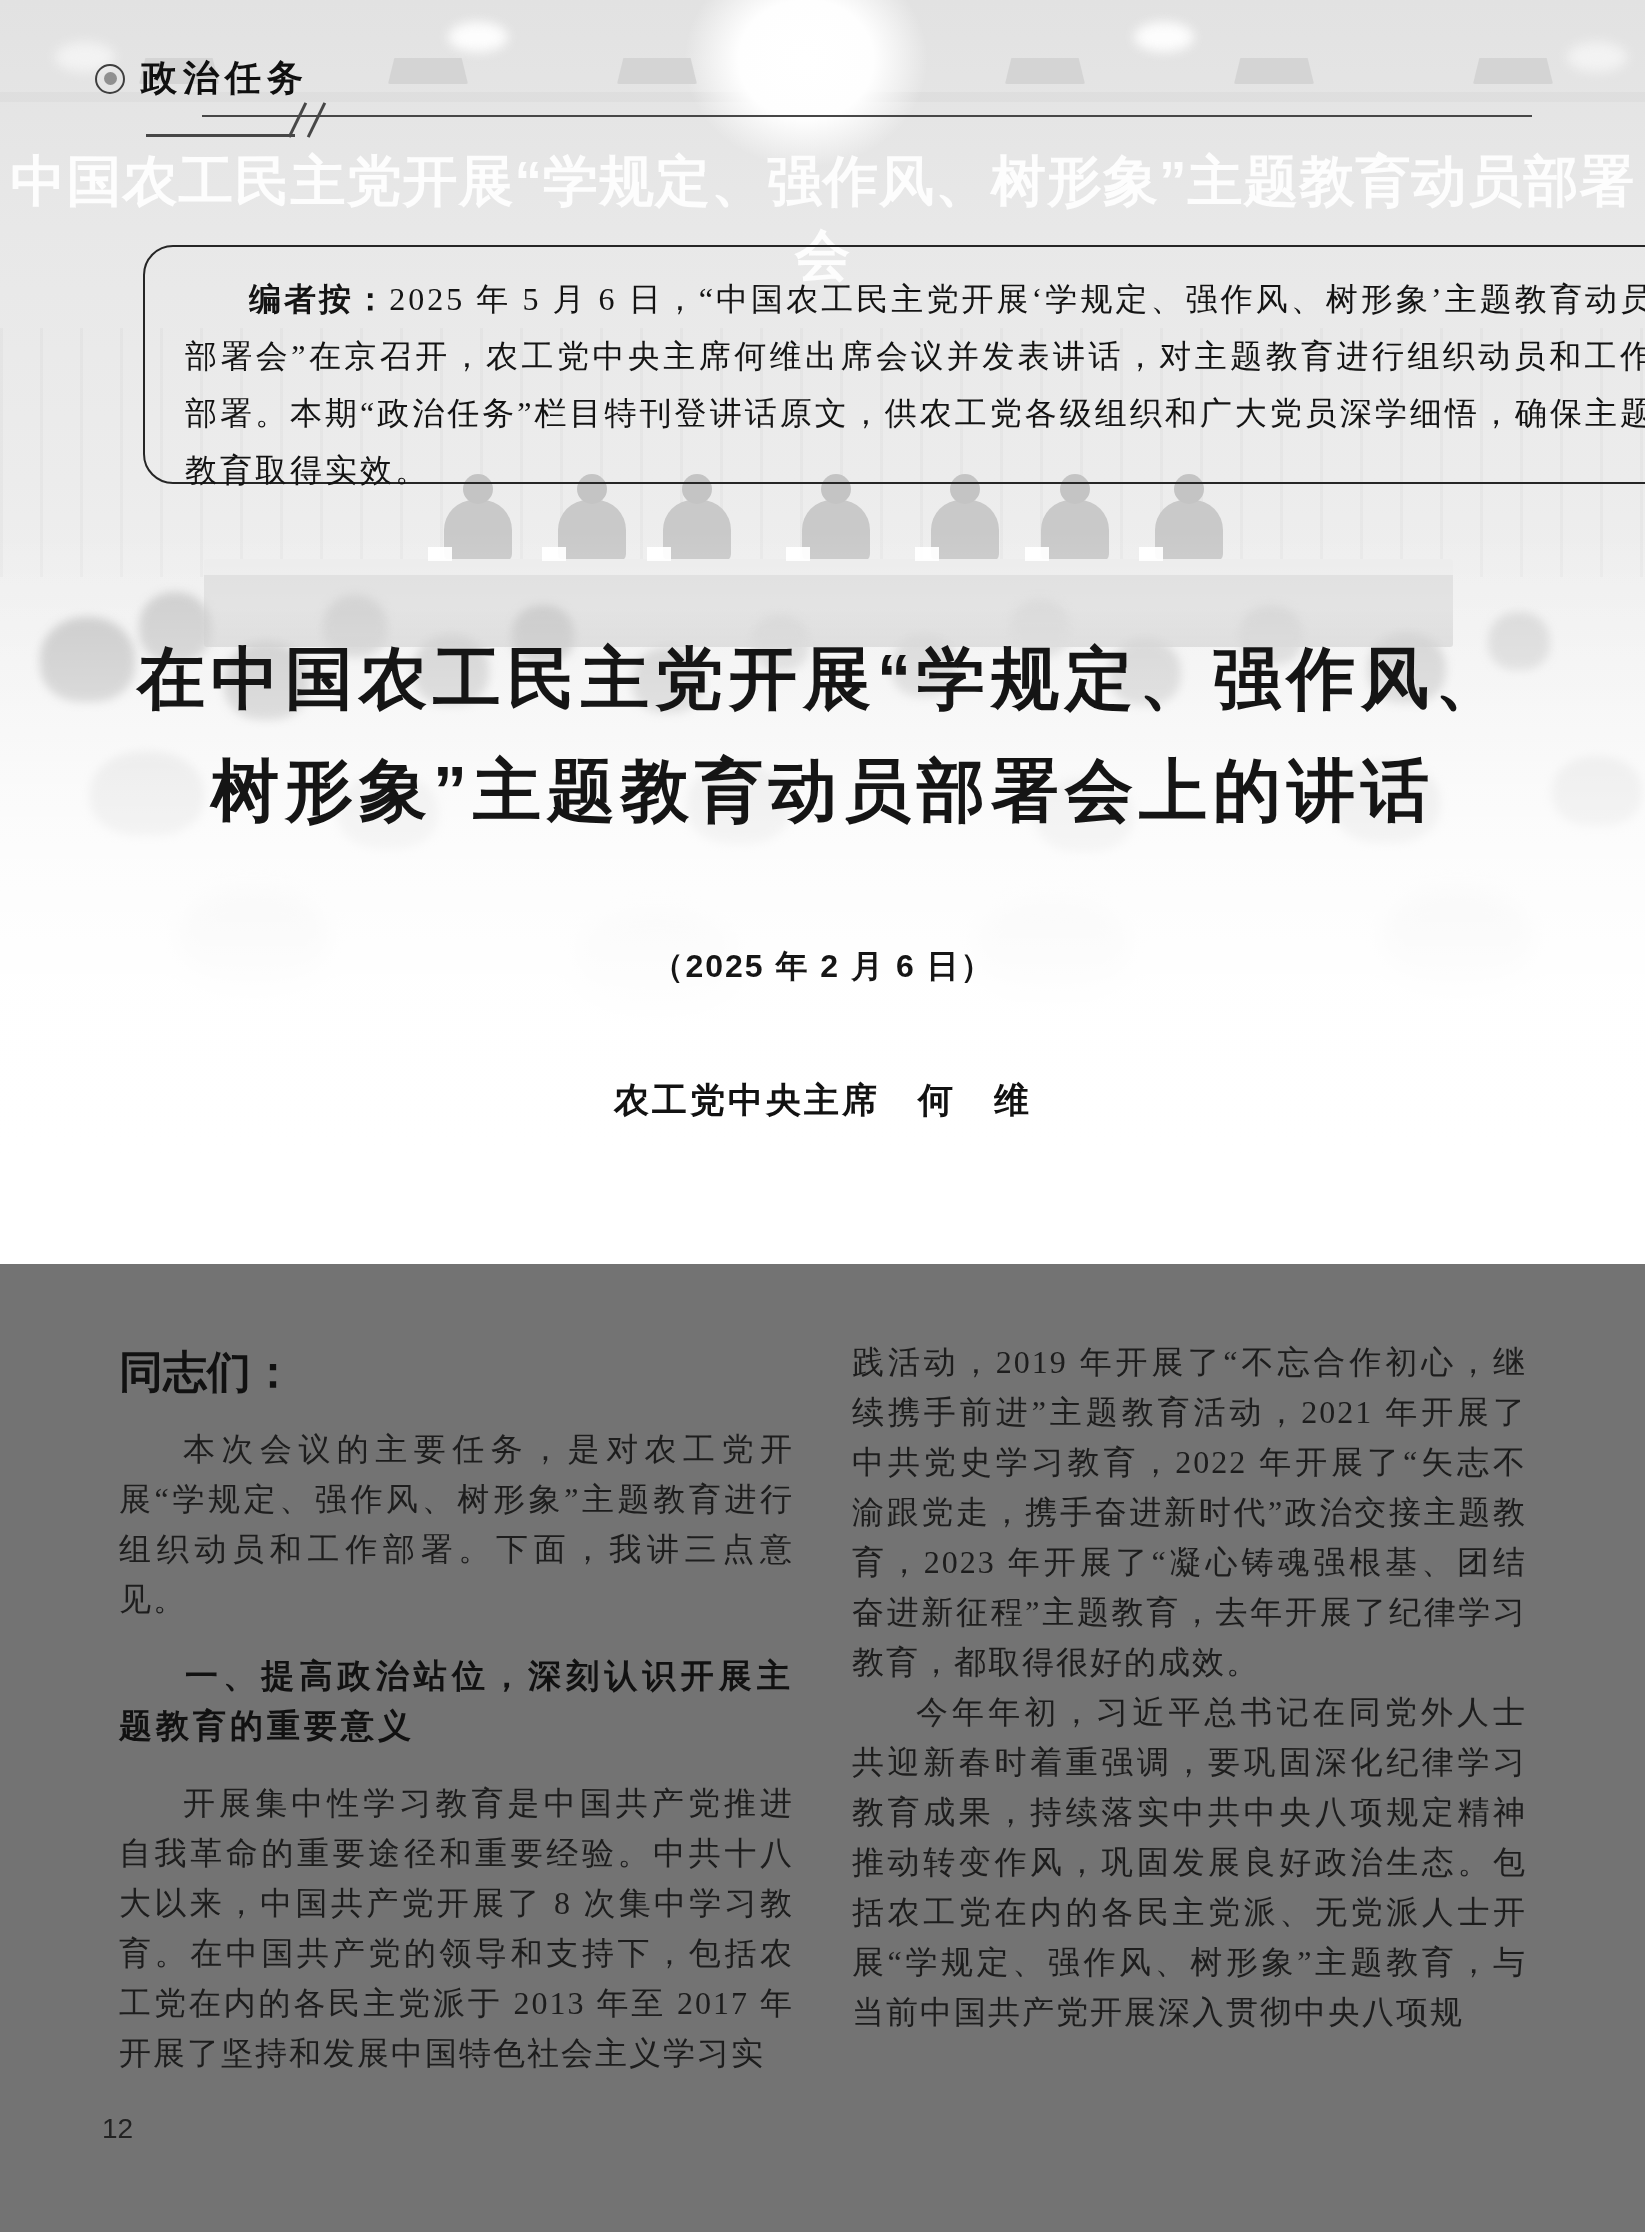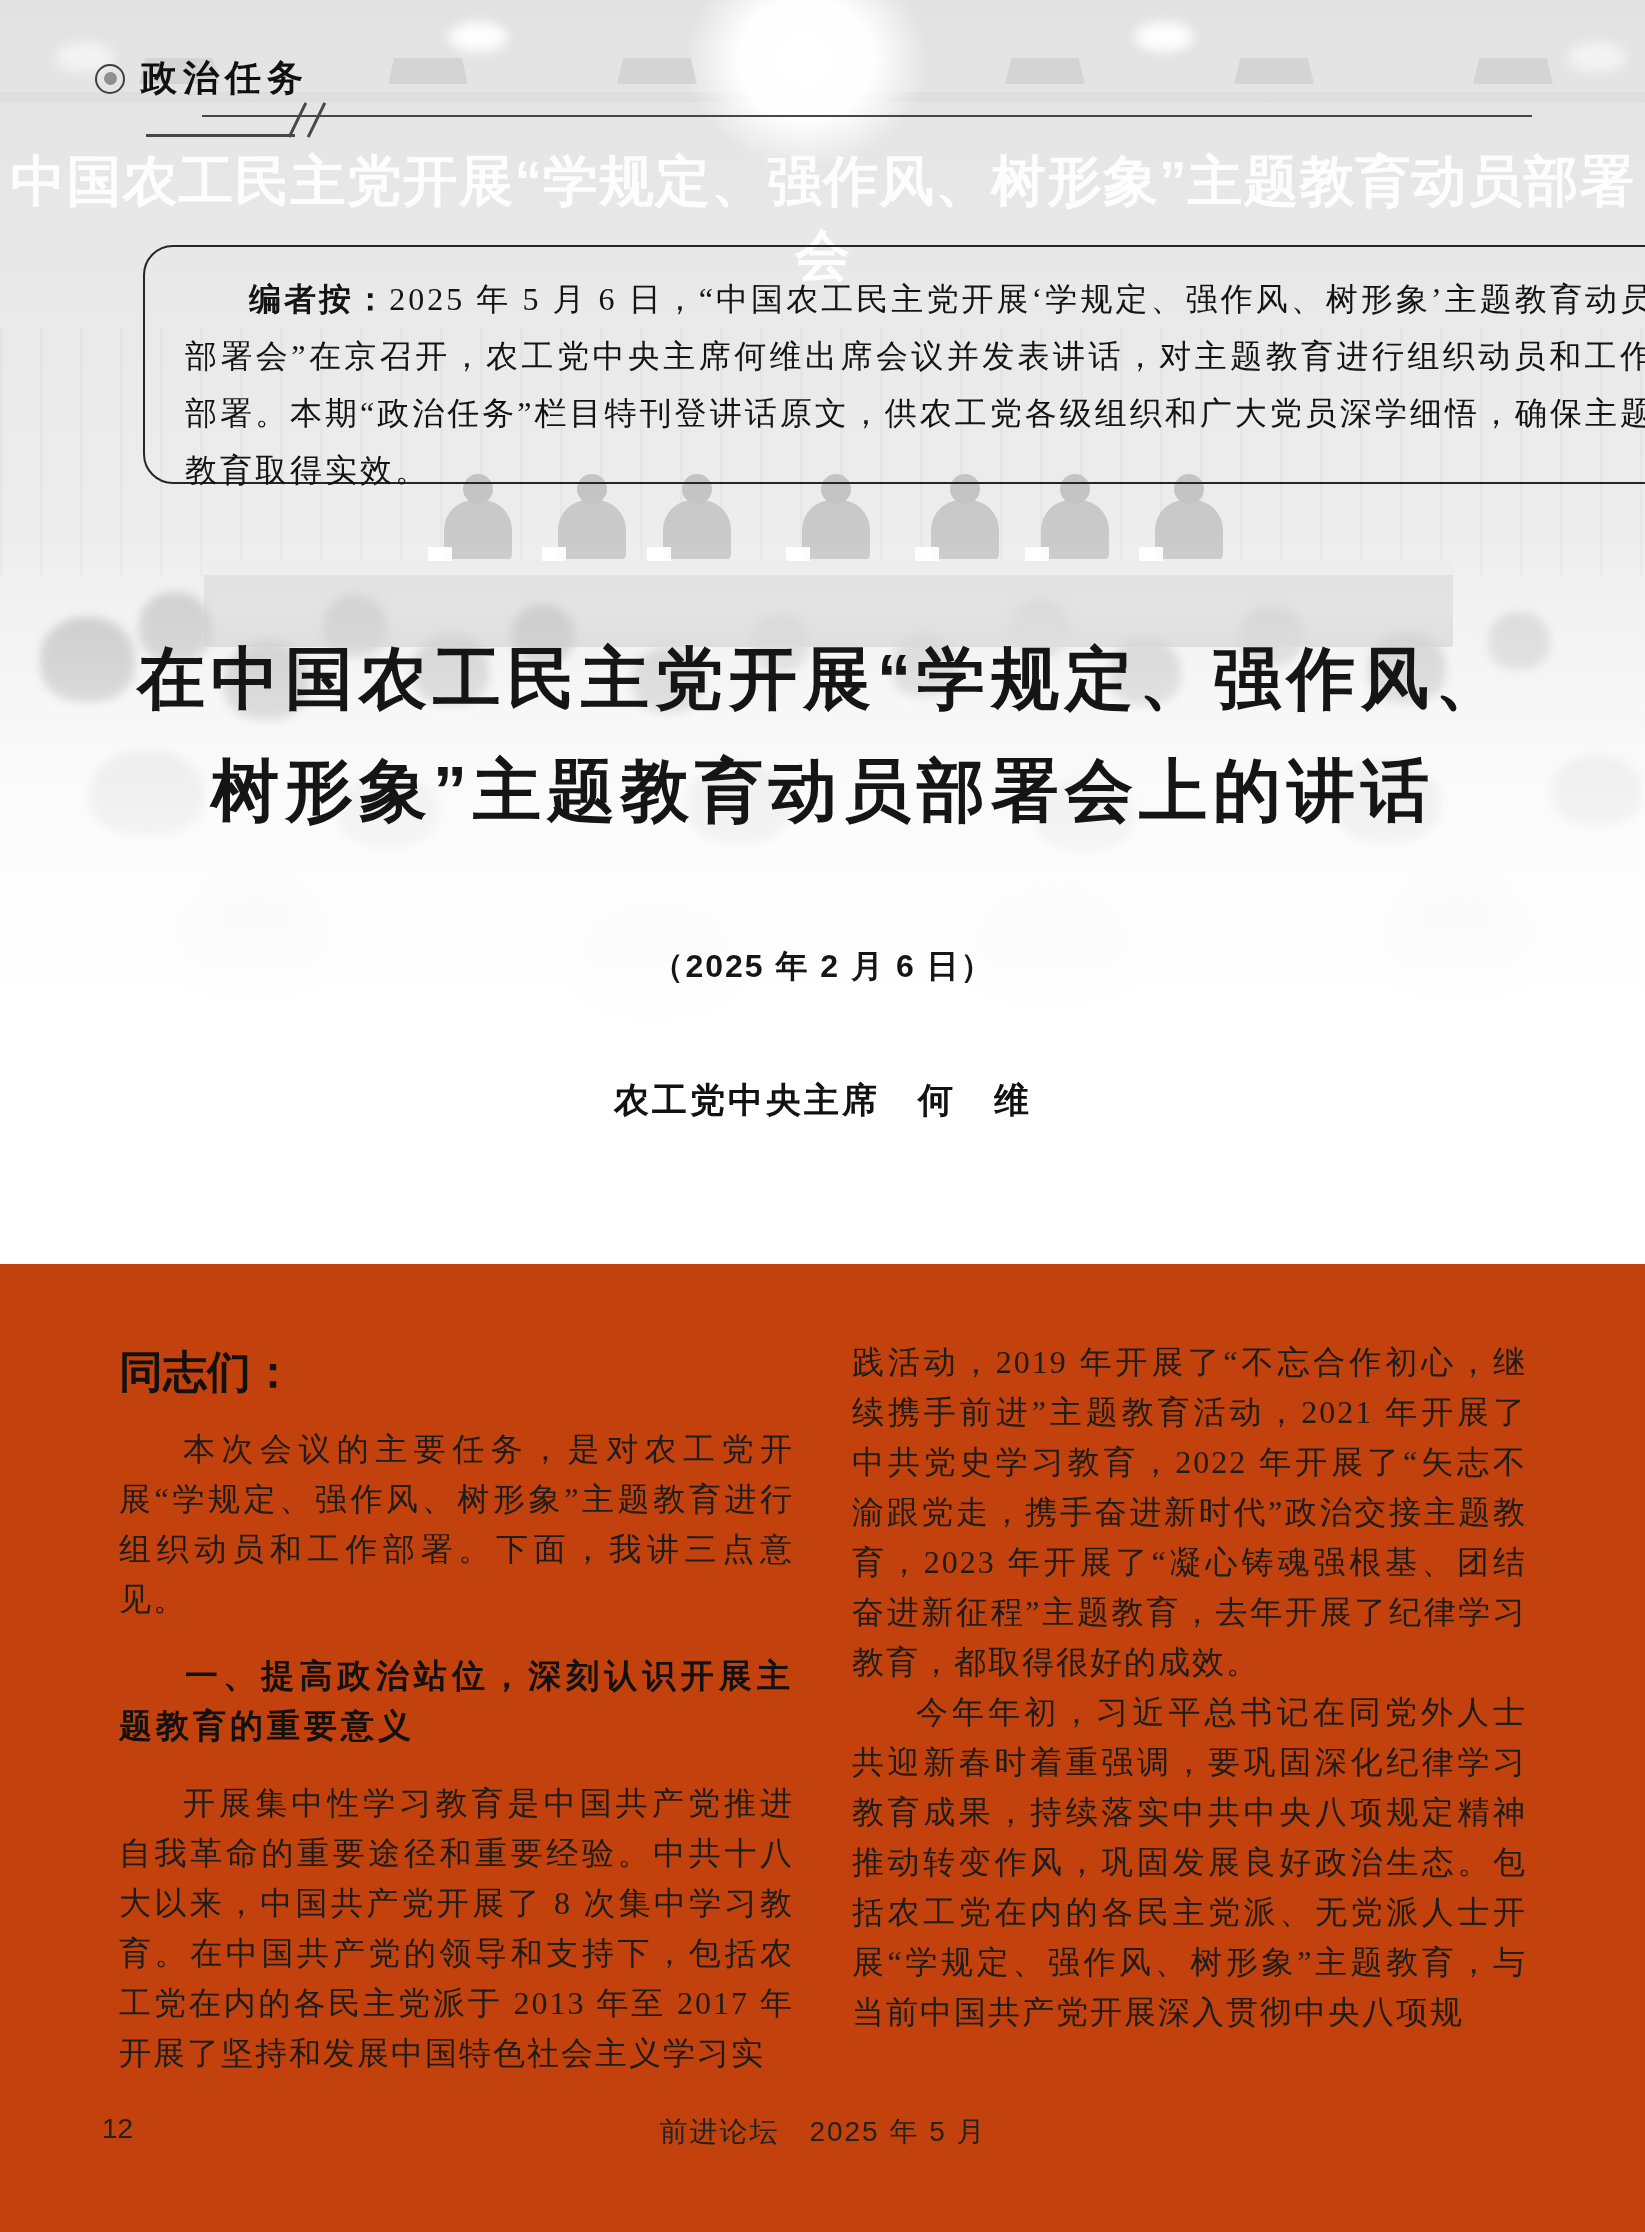--- a/index.html
+++ b/index.html
@@ -1,16 +1,16 @@
 <!DOCTYPE html>
 <html><head>
 <meta charset="utf-8">
 <style>
   html,body{margin:0;padding:0;background:#888;}
-  .page{position:relative;width:1646px;height:2233px;margin:0 auto;background:#c2410c;overflow:hidden;
+  .page{position:relative;width:1646px;height:2233px;margin:0 auto;background:#737373;overflow:hidden;
         font-family:"Liberation Sans","DejaVu Sans",sans-serif;}
 
   
   .photo{position:absolute;left:0;top:0;width:100%;height:1264px;overflow:hidden;
          background:linear-gradient(180deg,#e2e2e2 0%,#e8e8e8 18%,#ececec 38%,#f3f3f3 58%,#fbfbfb 80%,#ffffff 100%);}
   .curtain{position:absolute;left:0;top:328px;width:100%;height:249px;
            background:repeating-linear-gradient(90deg,rgba(100,100,100,.045) 0 3px,rgba(0,0,0,0) 3px 40px);}
   .ceil{position:absolute;left:0;top:92px;width:100%;height:10px;background:rgba(0,0,0,.025);}
   .chand{position:absolute;left:637px;top:-60px;width:338px;height:299px;
          background:radial-gradient(ellipse 50% 50% at 50% 40%,#ffffff 0%,#fefefe 40%,rgba(255,255,255,0) 72%);}
@@ -163,16 +163,15 @@
     <p class="body indent gap">本次会议的主要任务，是对农工党开展“学规定、强作风、树形象”主题教育进行组织动员和工作部署。下面，我讲三点意见。</p>
     <h2 class="sec-head">一、提高政治站位，深刻认识开展主题教育的重要意义</h2>
     <p class="body indent gap">开展集中性学习教育是中国共产党推进自我革命的重要途径和重要经验。中共十八大以来，中国共产党开展了 8 次集中学习教育。在中国共产党的领导和支持下，包括农工党在内的各民主党派于 2013 年至 2017 年开展了坚持和发展中国特色社会主义学习实</p>
   </section>
   <section class="col col-right">
     <p class="body">践活动，2019 年开展了“不忘合作初心，继续携手前进”主题教育活动，2021 年开展了中共党史学习教育，2022 年开展了“矢志不渝跟党走，携手奋进新时代”政治交接主题教育，2023 年开展了“凝心铸魂强根基、团结奋进新征程”主题教育，去年开展了纪律学习教育，都取得很好的成效。</p>
     <p class="body indent">今年年初，习近平总书记在同党外人士共迎新春时着重强调，要巩固深化纪律学习教育成果，持续落实中共中央八项规定精神推动转变作风，巩固发展良好政治生态。包括农工党在内的各民主党派、无党派人士开展“学规定、强作风、树形象”主题教育，与当前中国共产党开展深入贯彻中央八项规</p>
   </section>
 
   <span class="page-num">12</span>
-  <span class="footer-center">前进论坛　2025 年 5 月</span>
 
 </div>
 
 
 </body></html>

